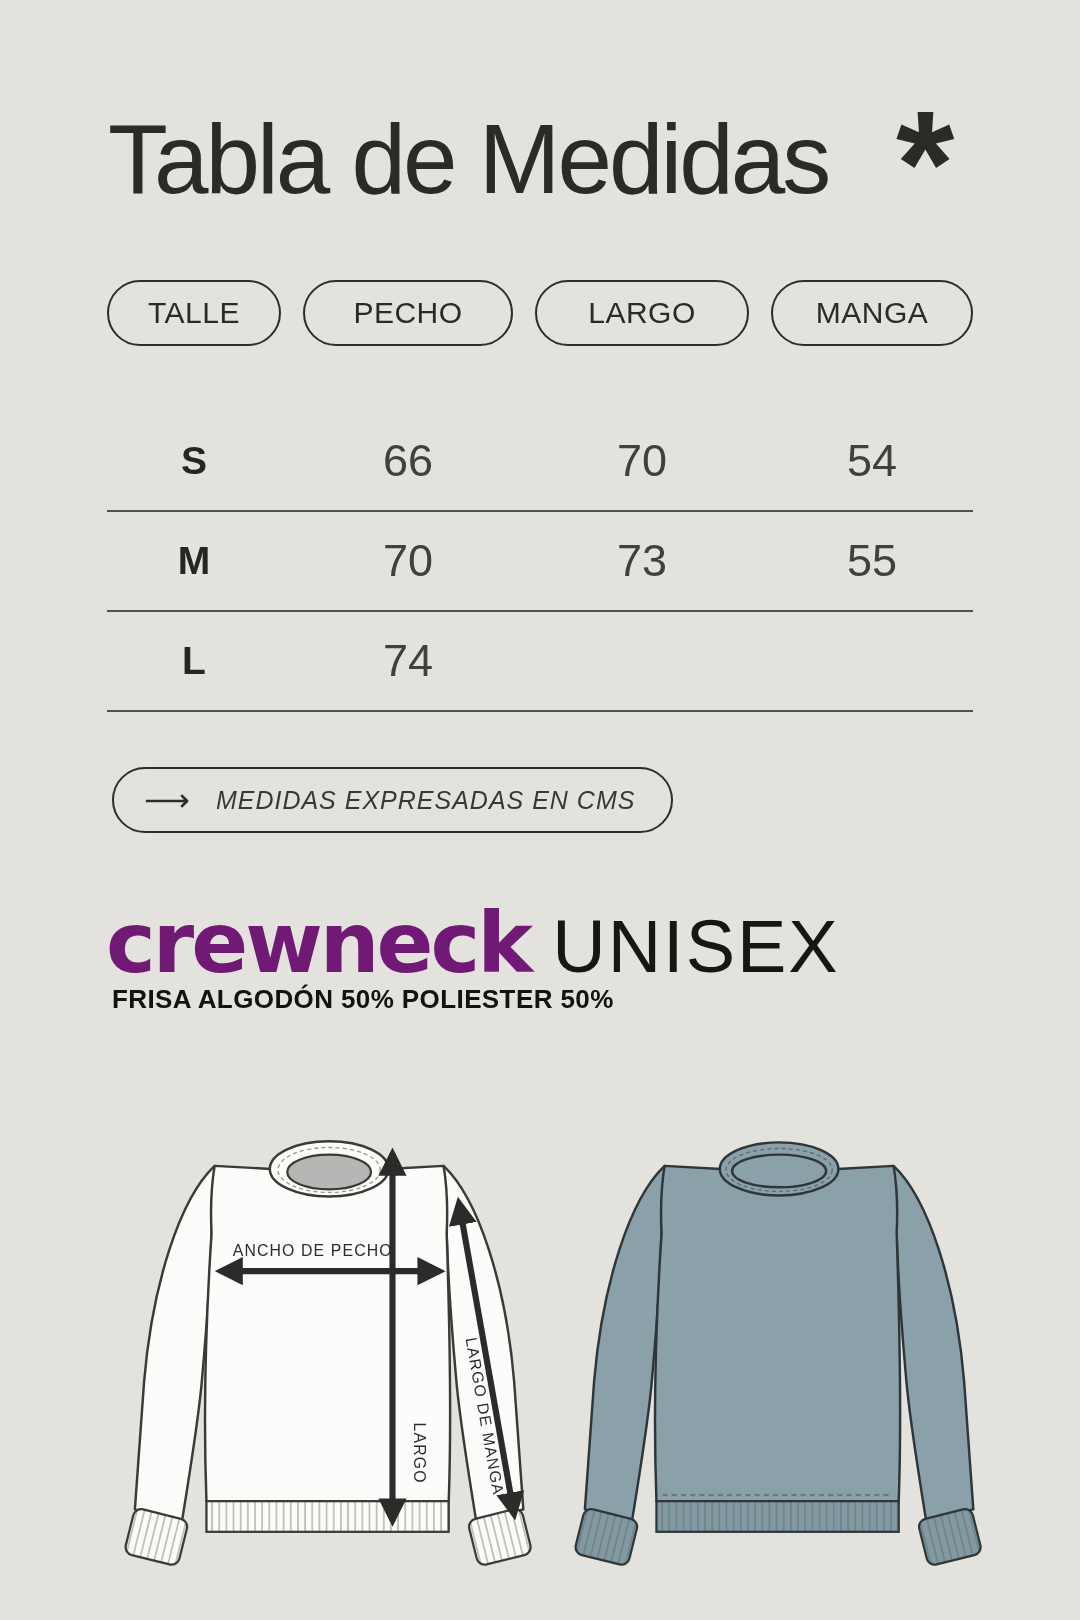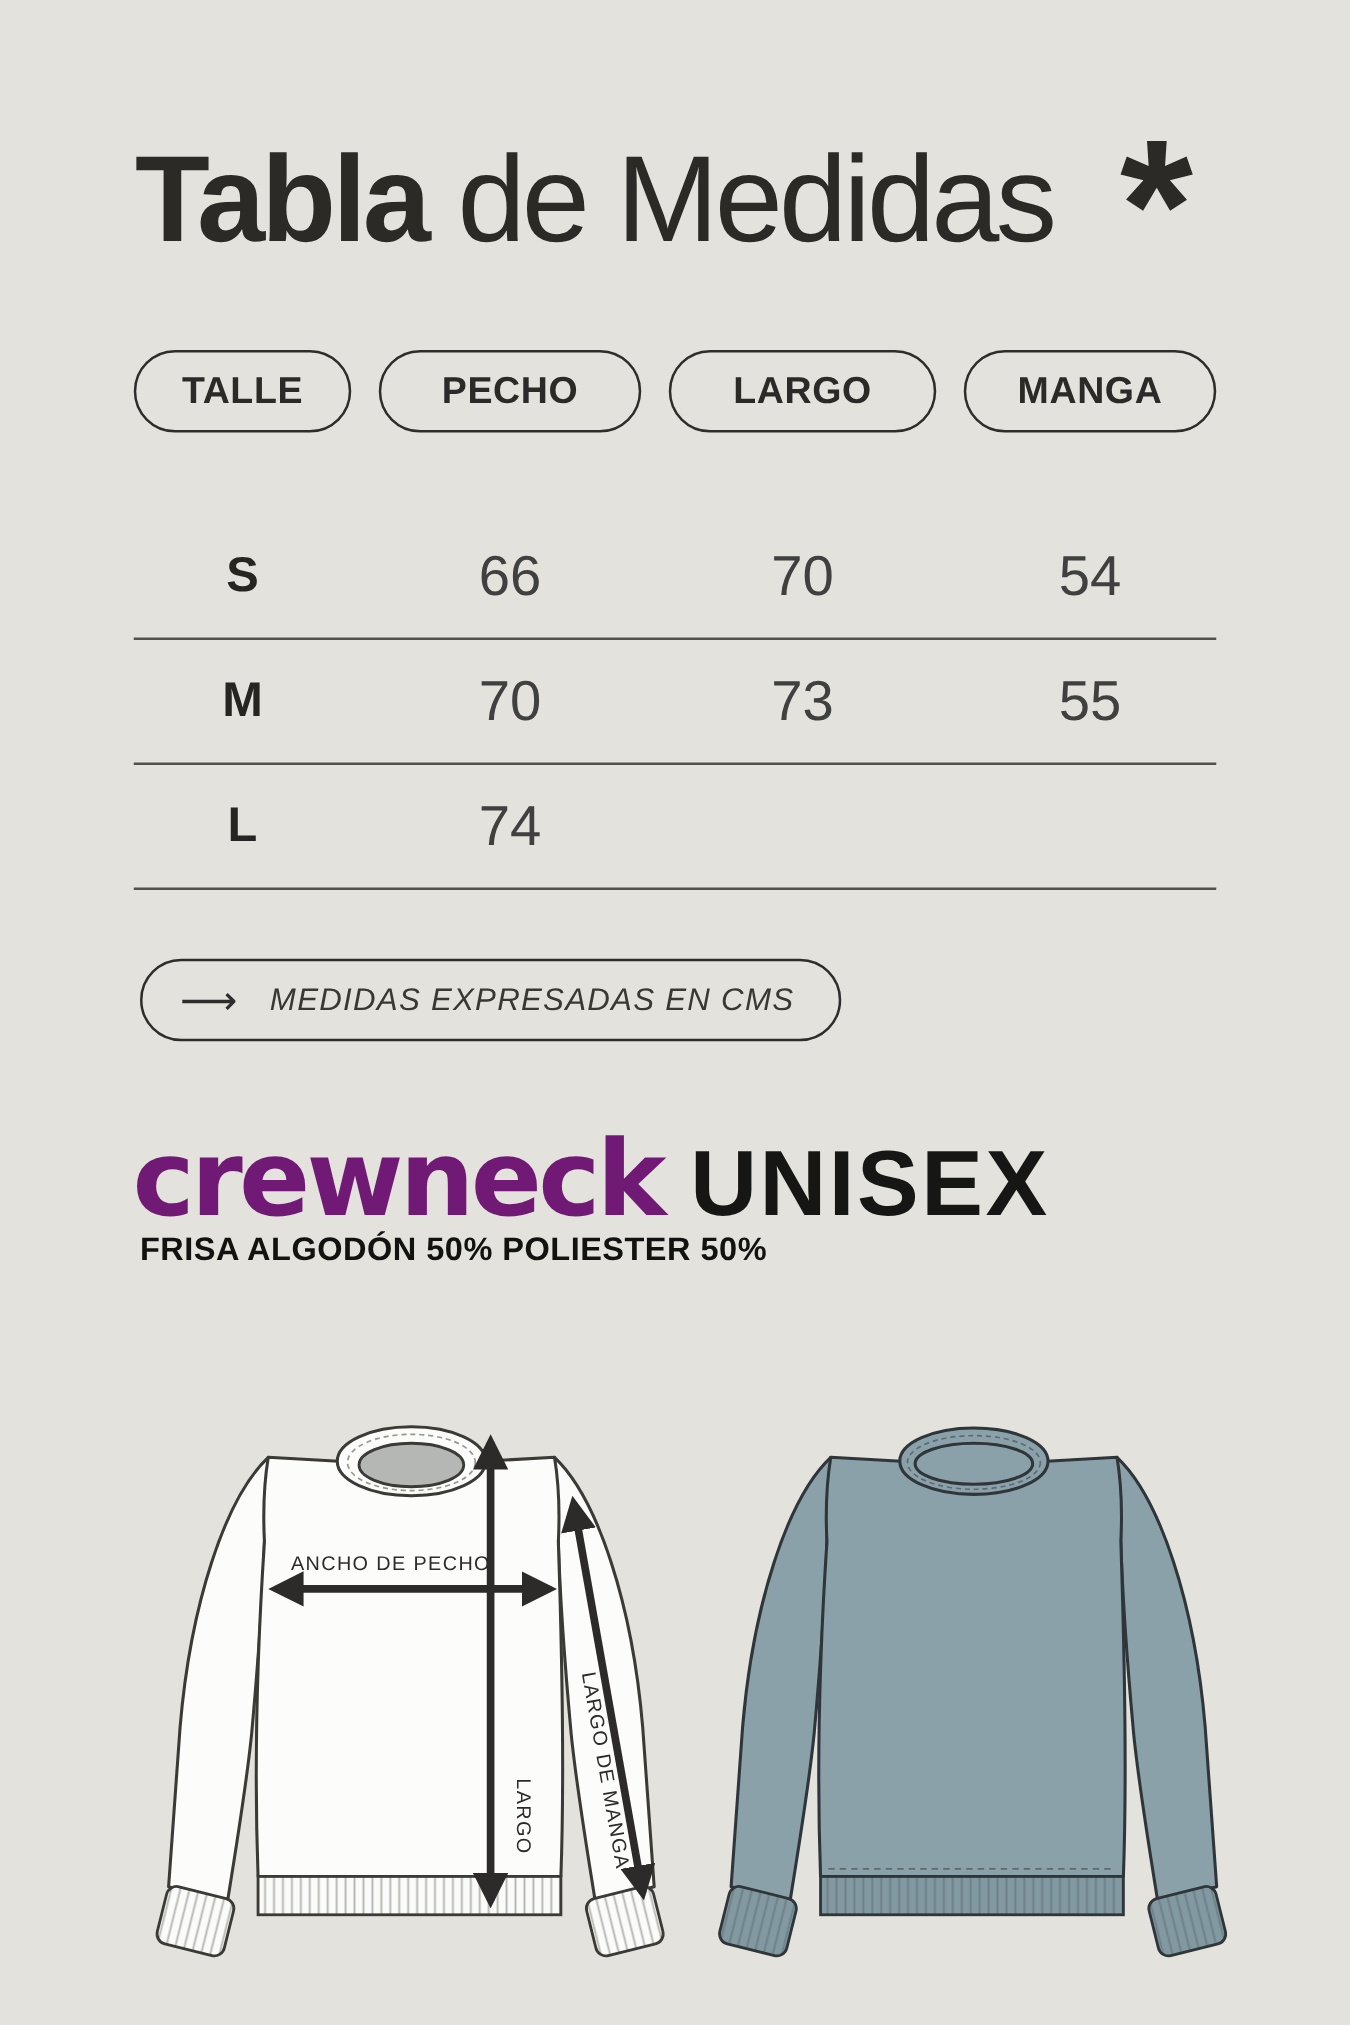--- a/index.html
+++ b/index.html
@@ -6,36 +6,36 @@
   .page{
     position:relative; width:1080px; height:1620px;
     background:#e3e2dc; overflow:hidden;
     font-family:"Liberation Sans", sans-serif; color:#2b2a27;
   }
   
   .title{
     position:absolute; left:108px; top:108px;
     font-size:98px; line-height:1.05; letter-spacing:-3px; white-space:nowrap;
   }
-  .title .bold{font-weight:700;}
+  .title .bold{font-weight:400;}
   .title .reg{font-weight:400;}
   .asterisk{
     position:absolute; left:896px; top:78px;
     font-size:150px; font-weight:600; color:#2b2a27;
   }
   
   .cols{
     position:absolute; left:107px; width:866px;
     display:grid; grid-template-columns:174px 210px 214px 202px; column-gap:22px;
   }
   .pills{top:280px;}
   .pill{
     height:62px; border:2.5px solid #2e2d2b; border-radius:34px;
     display:flex; align-items:center; justify-content:center;
-    font-size:30px; font-weight:700; letter-spacing:.5px; color:#2b2a28;
+    font-size:30px; font-weight:400; letter-spacing:.5px; color:#2b2a28;
     background:transparent;
   }
   .tbl{top:412px;}
   .trow{
     display:grid; grid-template-columns:174px 210px 214px 202px; column-gap:22px;
     height:98px; border-bottom:2px solid #53514c; align-items:center;
   }
   .cell{text-align:center; font-size:45px; font-weight:400; color:#404040;}
   .cell.size{font-size:39px; font-weight:700; color:#262522;}
   
@@ -52,21 +52,21 @@
   
   .product{
     position:absolute; left:106px; top:894px;
     display:flex; align-items:baseline; gap:22px; white-space:nowrap;
   }
   .product .name{
     font-family:"DejaVu Sans", sans-serif;
     font-size:84px; font-weight:700; letter-spacing:-3px; color:#701a75;
   }
   .product .aud{
-    font-size:74px; font-weight:700; letter-spacing:2px; color:#161614;
+    font-size:74px; font-weight:400; letter-spacing:2px; color:#161614;
   }
   .fabric{
     position:absolute; left:112px; top:984px;
     font-size:26px; font-weight:700; letter-spacing:.4px; color:#121210;
   }
   
   .garment{position:absolute; top:1080px; width:460px; height:552px;}
   .garment.front{left:94px;}
   .garment.back{left:544px;}
   .fo{fill:#fcfcfb; stroke:#3a3a37; stroke-width:2.4; stroke-linejoin:round;}

